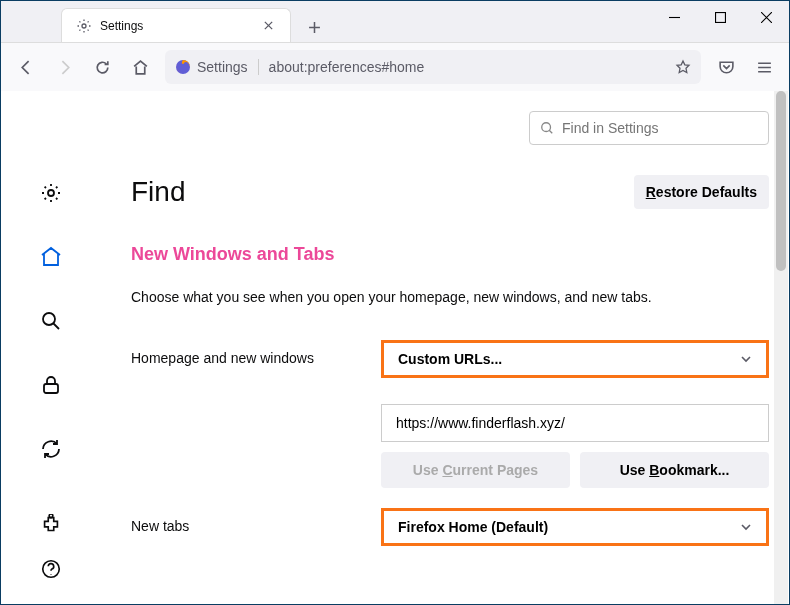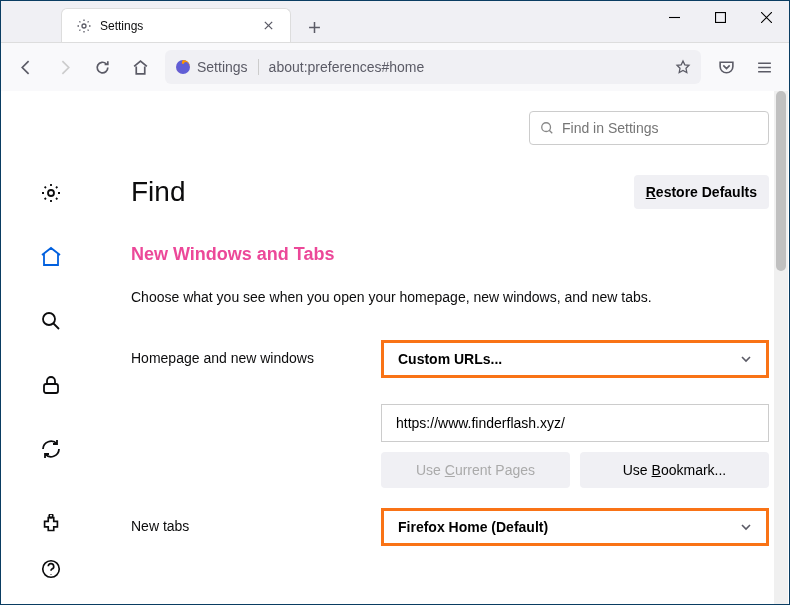--- a/index.html
+++ b/index.html
@@ -35,21 +35,21 @@
 .page-title{font-size:28px;font-weight:400;color:#0c0c0d}
 .restore-btn{height:34px;padding:0 12px;background:#f0f0f4;border:none;border-radius:4px;font-size:14px;cursor:pointer;font-weight:600}
 .section-title{font-size:18px;font-weight:600;color:#ec4899;margin-bottom:24px}
 .section-desc{font-size:14px;color:#0c0c0d;margin-bottom:35px}
 .form-row{display:flex;align-items:flex-start;margin-bottom:20px}
 .form-label{width:250px;font-size:14px;color:#0c0c0d;padding-top:10px}
 .form-controls{flex:1}
 .select-box{height:38px;border:3px solid #f97316;border-radius:0;display:flex;align-items:center;justify-content:space-between;padding:0 14px;font-size:14px;cursor:pointer;background:#fff;font-weight:600}
 .text-input{width:100%;height:38px;border:1px solid #ccc;border-radius:0;padding:0 14px;font-size:14px;outline:none;margin-top:26px}
 .btn-row{display:flex;gap:10px;margin-top:10px}
-.btn{flex:1;height:36px;background:#f0f0f4;border:none;border-radius:4px;font-size:14px;cursor:pointer;font-weight:400}
+.btn{flex:1;height:36px;background:#f0f0f4;border:none;border-radius:4px;font-size:14px;cursor:pointer;font-weight:700}
 .btn.disabled{color:#aaa}
 .scrollbar{position:absolute;right:1px;top:90px;width:14px;height:calc(100% - 90px);background:#f0f0f0}
 .scrollthumb{position:absolute;right:2px;top:0;width:10px;height:180px;background:#c0c0c0;border-radius:5px}
 .chevron{margin-left:auto}
 </style>
 </head>
 <body>
 
 <div class="titlebar">
   <div class="tabs-area">

